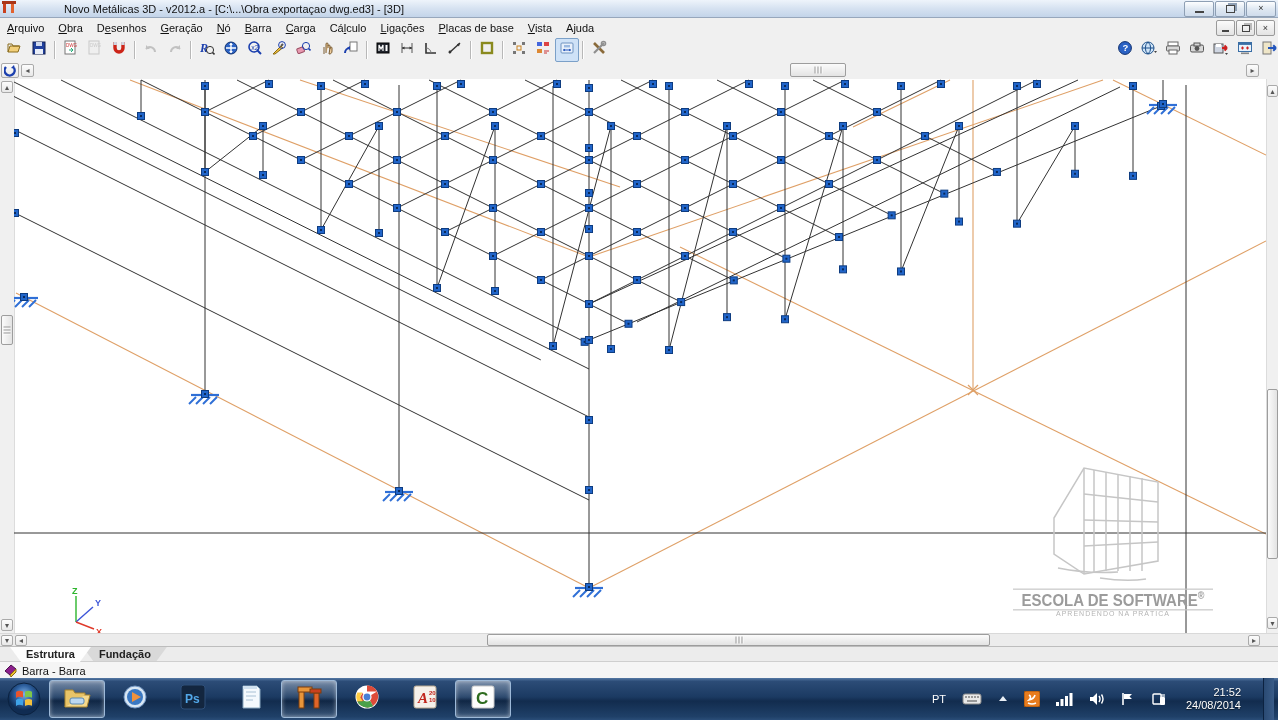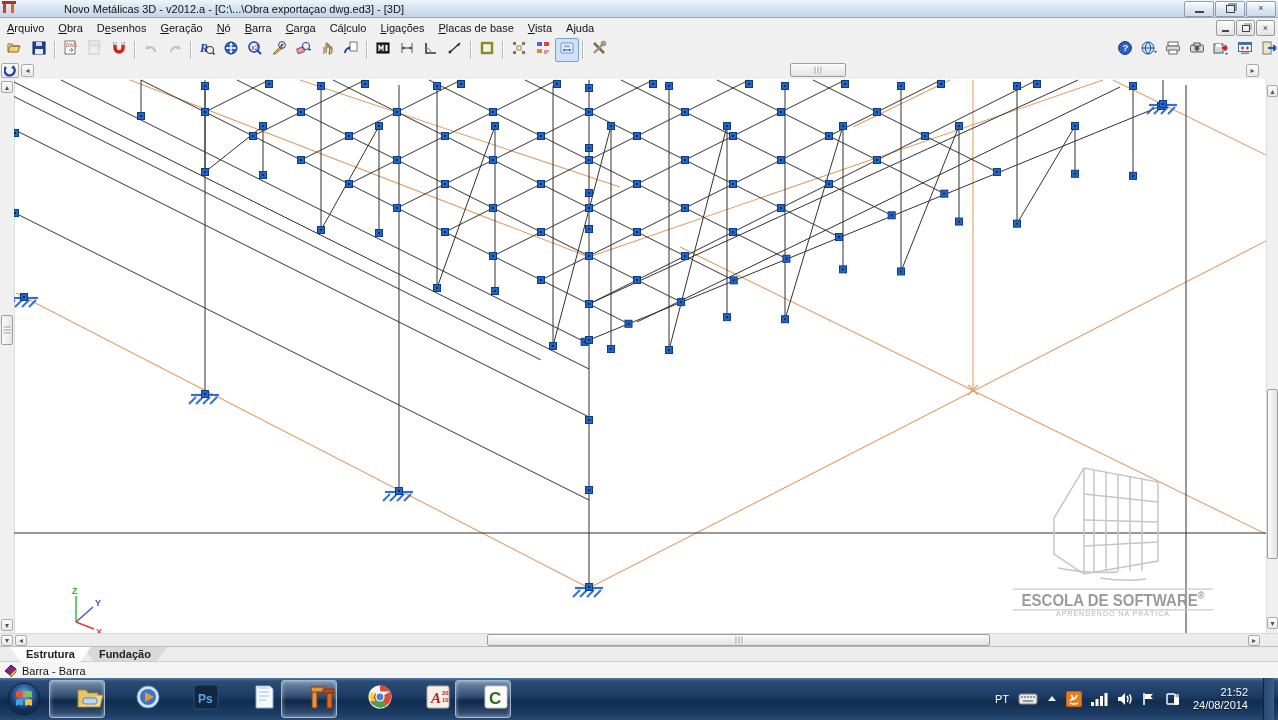--- a/index.html
+++ b/index.html
@@ -49,23 +49,23 @@
   
   #tabrow{top:646px;height:15px;background:#ececec;border-top:1px solid #bdbdbd;display:flex;align-items:stretch;padding-left:10px;}
   .tab{position:relative;font-size:11px;color:#222;padding:1px 16px 0 16px;margin-right:-8px;clip-path:polygon(0 0,100% 0,calc(100% - 11px) 100%,11px 100%);background:#d9d9d9;font-weight:bold;}
   .tab.active{background:#fdfdfd;z-index:2;}
   
   #statusbar{top:661px;height:17px;background:#f5f5f5;border-top:1px solid #cfcfcf;display:flex;align-items:center;font-size:11px;color:#111;padding-left:3px;}
   #statusbar span{margin-left:4px;}
   
   #taskbar{top:678px;height:42px;background:linear-gradient(#5579a5,#2c4c77 8%,#1b3a62 45%,#122c4e 55%,#1f4068 92%,#2a4d78);display:flex;align-items:center;}
   #startorb{width:48px;height:42px;display:flex;align-items:center;justify-content:center;}
-  .taskapp{width:56px;height:38px;margin:0 1px;display:flex;align-items:center;justify-content:flex-end;border-radius:3px;border:1px solid transparent;box-sizing:border-box;}
+  .taskapp{width:56px;height:38px;margin:0 1px;display:flex;align-items:center;justify-content:center;border-radius:3px;border:1px solid transparent;box-sizing:border-box;}
   .taskapp.active{border:1px solid #9db9d8;background:linear-gradient(rgba(255,255,255,.35),rgba(255,255,255,.08) 45%,rgba(0,0,0,.12) 55%,rgba(255,255,255,.12));box-shadow:inset 0 0 4px rgba(255,255,255,.5);}
-  #tray{margin-left:auto;display:flex;align-items:center;gap:9px;padding-right:4px;color:#fff;}
+  #tray{margin-left:auto;display:flex;align-items:center;gap:16px;padding-right:4px;color:#fff;}
   #tray .lang{font-size:11px;}
   .trayicon{display:flex;align-items:center;justify-content:center;}
   #clock{text-align:right;font-size:11px;line-height:13px;margin-left:4px;text-shadow:0 1px 1px rgba(0,0,0,.6);}
   #showdesk{width:10px;height:42px;margin-left:6px;border-left:1px solid #0c2240;background:linear-gradient(90deg,#2a4a73,#3a5c88);}
   u{text-decoration:underline;}
 </style>
 </head>
 <body>
 
 <div id="app">

